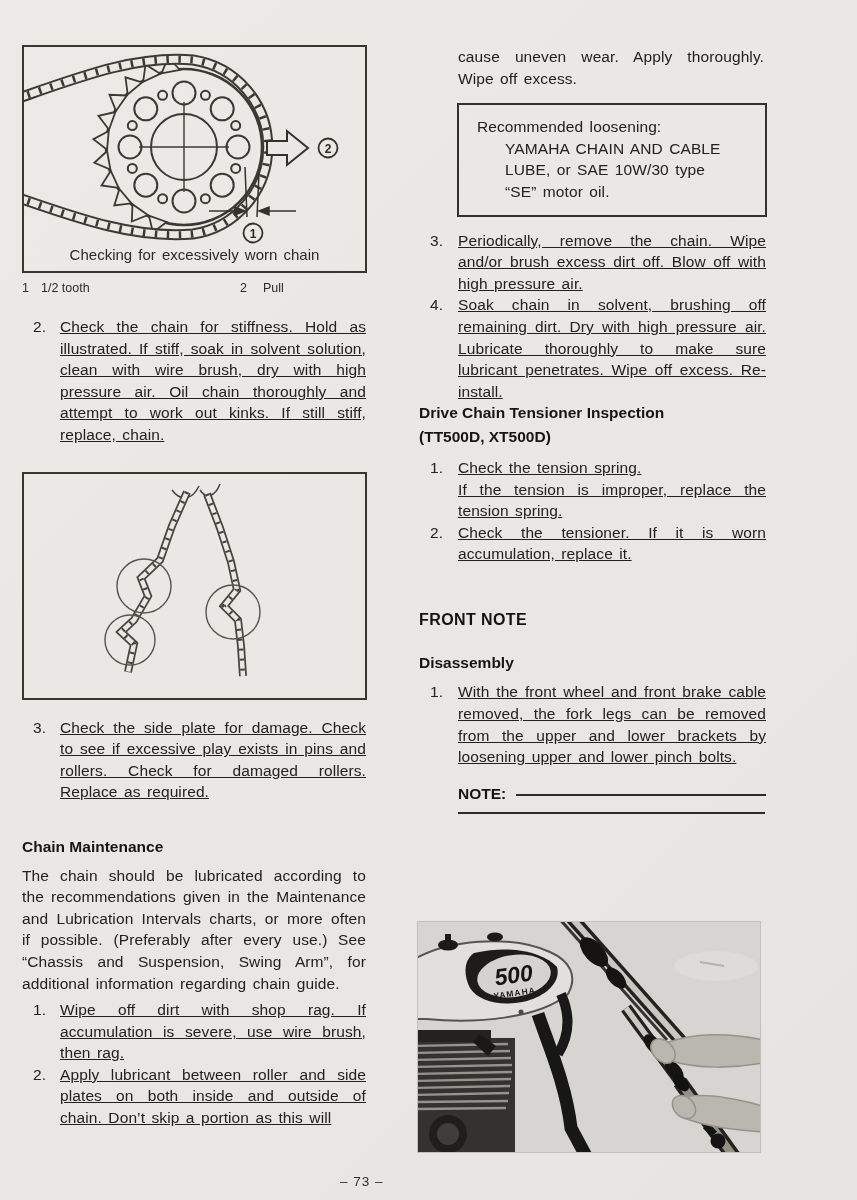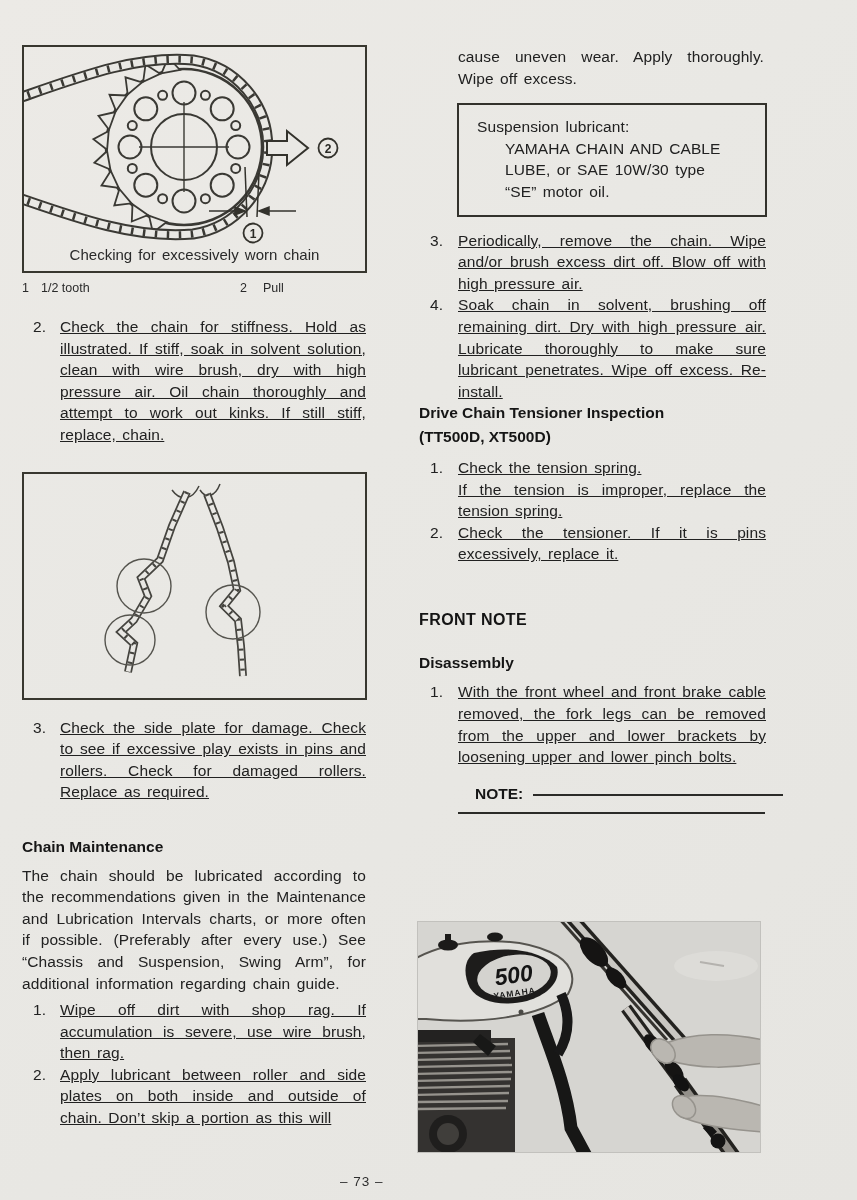--- a/index.html
+++ b/index.html
@@ -39,21 +39,21 @@
   }
   .legend{position:relative;height:16px;margin-top:8px;font-size:12.5px;color:#2a2a2a;}
   .legend span{position:absolute;top:0;}
 
   .lube-box{
     box-sizing:border-box;margin-left:38px;margin-top:14px;width:310px;
     border:2px solid #33322c;padding:11px 16px 12px 18px;
   }
   .lube-inner{margin-left:28px;}
 
-  .note-head{display:flex;align-items:center;margin-left:56px;width:308px;box-sizing:border-box;}
+  .note-head{display:flex;align-items:center;margin-left:39px;width:308px;box-sizing:border-box;}
   .note-line{flex:1;border-bottom:2px solid #2b2b28;margin-left:10px;margin-top:2px;}
   .note-body{margin-left:39px;width:308px;box-sizing:border-box;}
   .note-rule{margin-left:39px;width:307px;border-top:2px solid #2b2b28;margin-top:8px;}
 
   .photo{
     position:absolute;left:418px;top:922px;width:342px;height:230px;
     outline:1px solid #c2c1bd;
   }
   .pageno{
     position:absolute;left:340px;top:1174px;width:100px;text-align:left;
@@ -189,21 +189,21 @@
       <span class="num">2.</span>
       <span class="txt just">Apply lubricant between roller and side plates on both inside and outside of chain.  Don’t skip a portion as this will</span>
     </div>
   </div>
 
   <div class="col col-right">
 
     <div class="body-text just" style="margin-left:39px;width:306px;box-sizing:border-box">cause uneven wear.  Apply thoroughly. Wipe off excess.</div>
 
     <div class="lube-box body-text">
-      <div>Suspension lubricant:</div>
+      <div>Recommended loosening:</div>
       <div class="lube-inner preline">YAMAHA CHAIN AND CABLE
 LUBE, or SAE 10W/30 type
 “SE” motor oil.</div>
     </div>
 
     <div class="item body-text indent" style="margin-top:13px">
       <span class="num" style="flex-basis:28px">3.</span>
       <span class="txt just">Periodically, remove the chain.  Wipe and/or brush excess dirt off.  Blow off with high pressure air.</span>
     </div>
     <div class="item body-text indent">
@@ -216,21 +216,21 @@
       <div class="h-bold" style="line-height:25px">(TT500D, XT500D)</div>
     </div>
 
     <div class="item body-text indent" style="margin-top:8px">
       <span class="num" style="flex-basis:28px">1.</span>
       <span class="txt just preline">Check the tension spring.
 If the tension is improper, replace the tension spring.</span>
     </div>
     <div class="item body-text indent">
       <span class="num" style="flex-basis:28px">2.</span>
-      <span class="txt just">Check the tensioner.  If it is pins excessively, replace it.</span>
+      <span class="txt just">Check the tensioner.  If it is worn accumulation, replace it.</span>
     </div>
 
     <div class="h-caps" style="margin-top:46px">FRONT NOTE</div>
 
     <div class="h-bold" style="margin-top:23px">Disassembly</div>
 
     <div class="item body-text indent" style="margin-top:8px">
       <span class="num" style="flex-basis:28px">1.</span>
       <span class="txt just">With the front wheel and front brake cable removed, the fork legs can be removed from the upper and lower brackets by loosening upper and lower pinch bolts.</span>
     </div>

